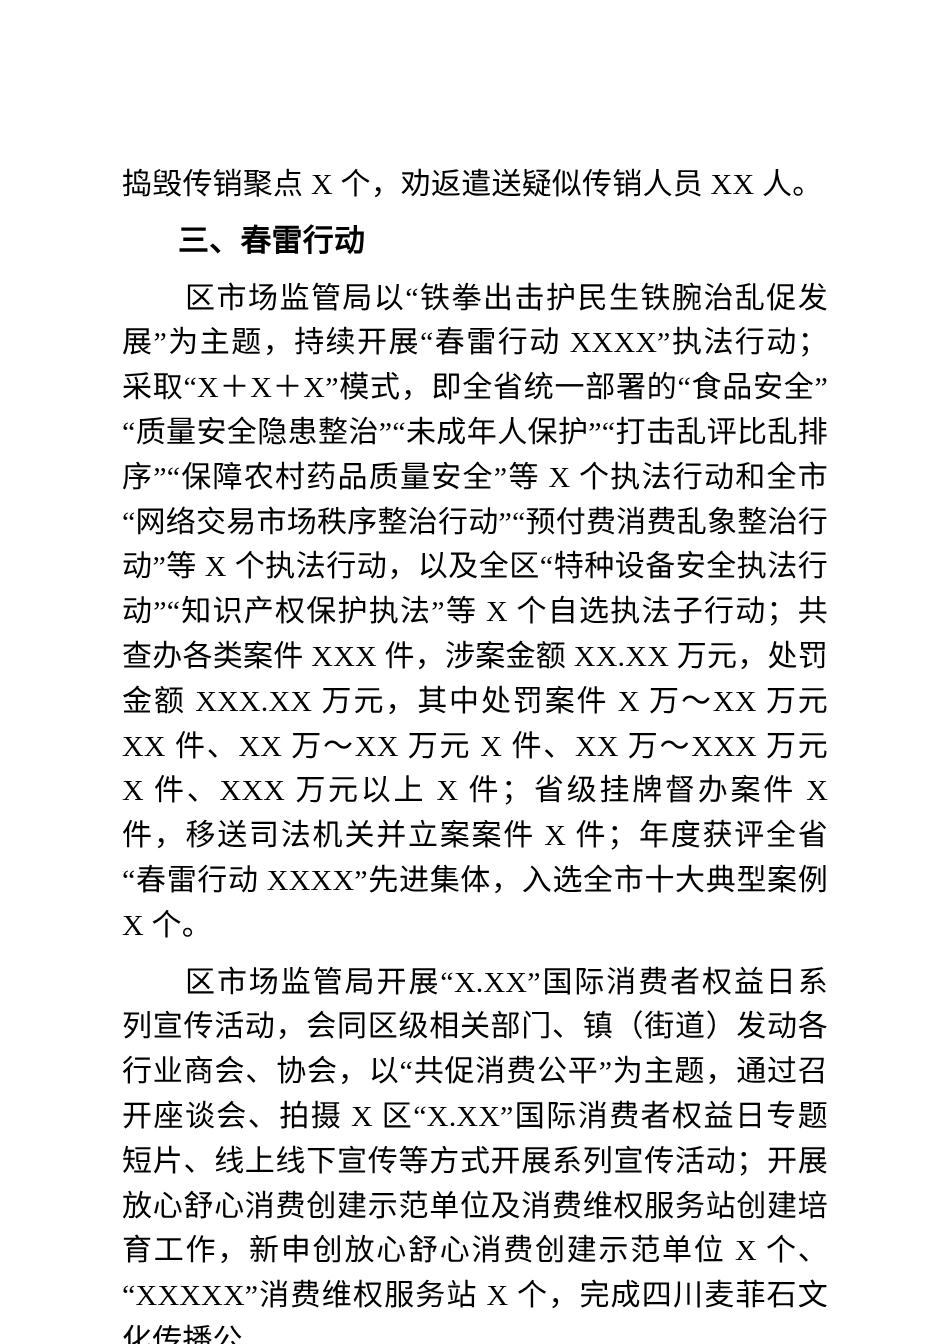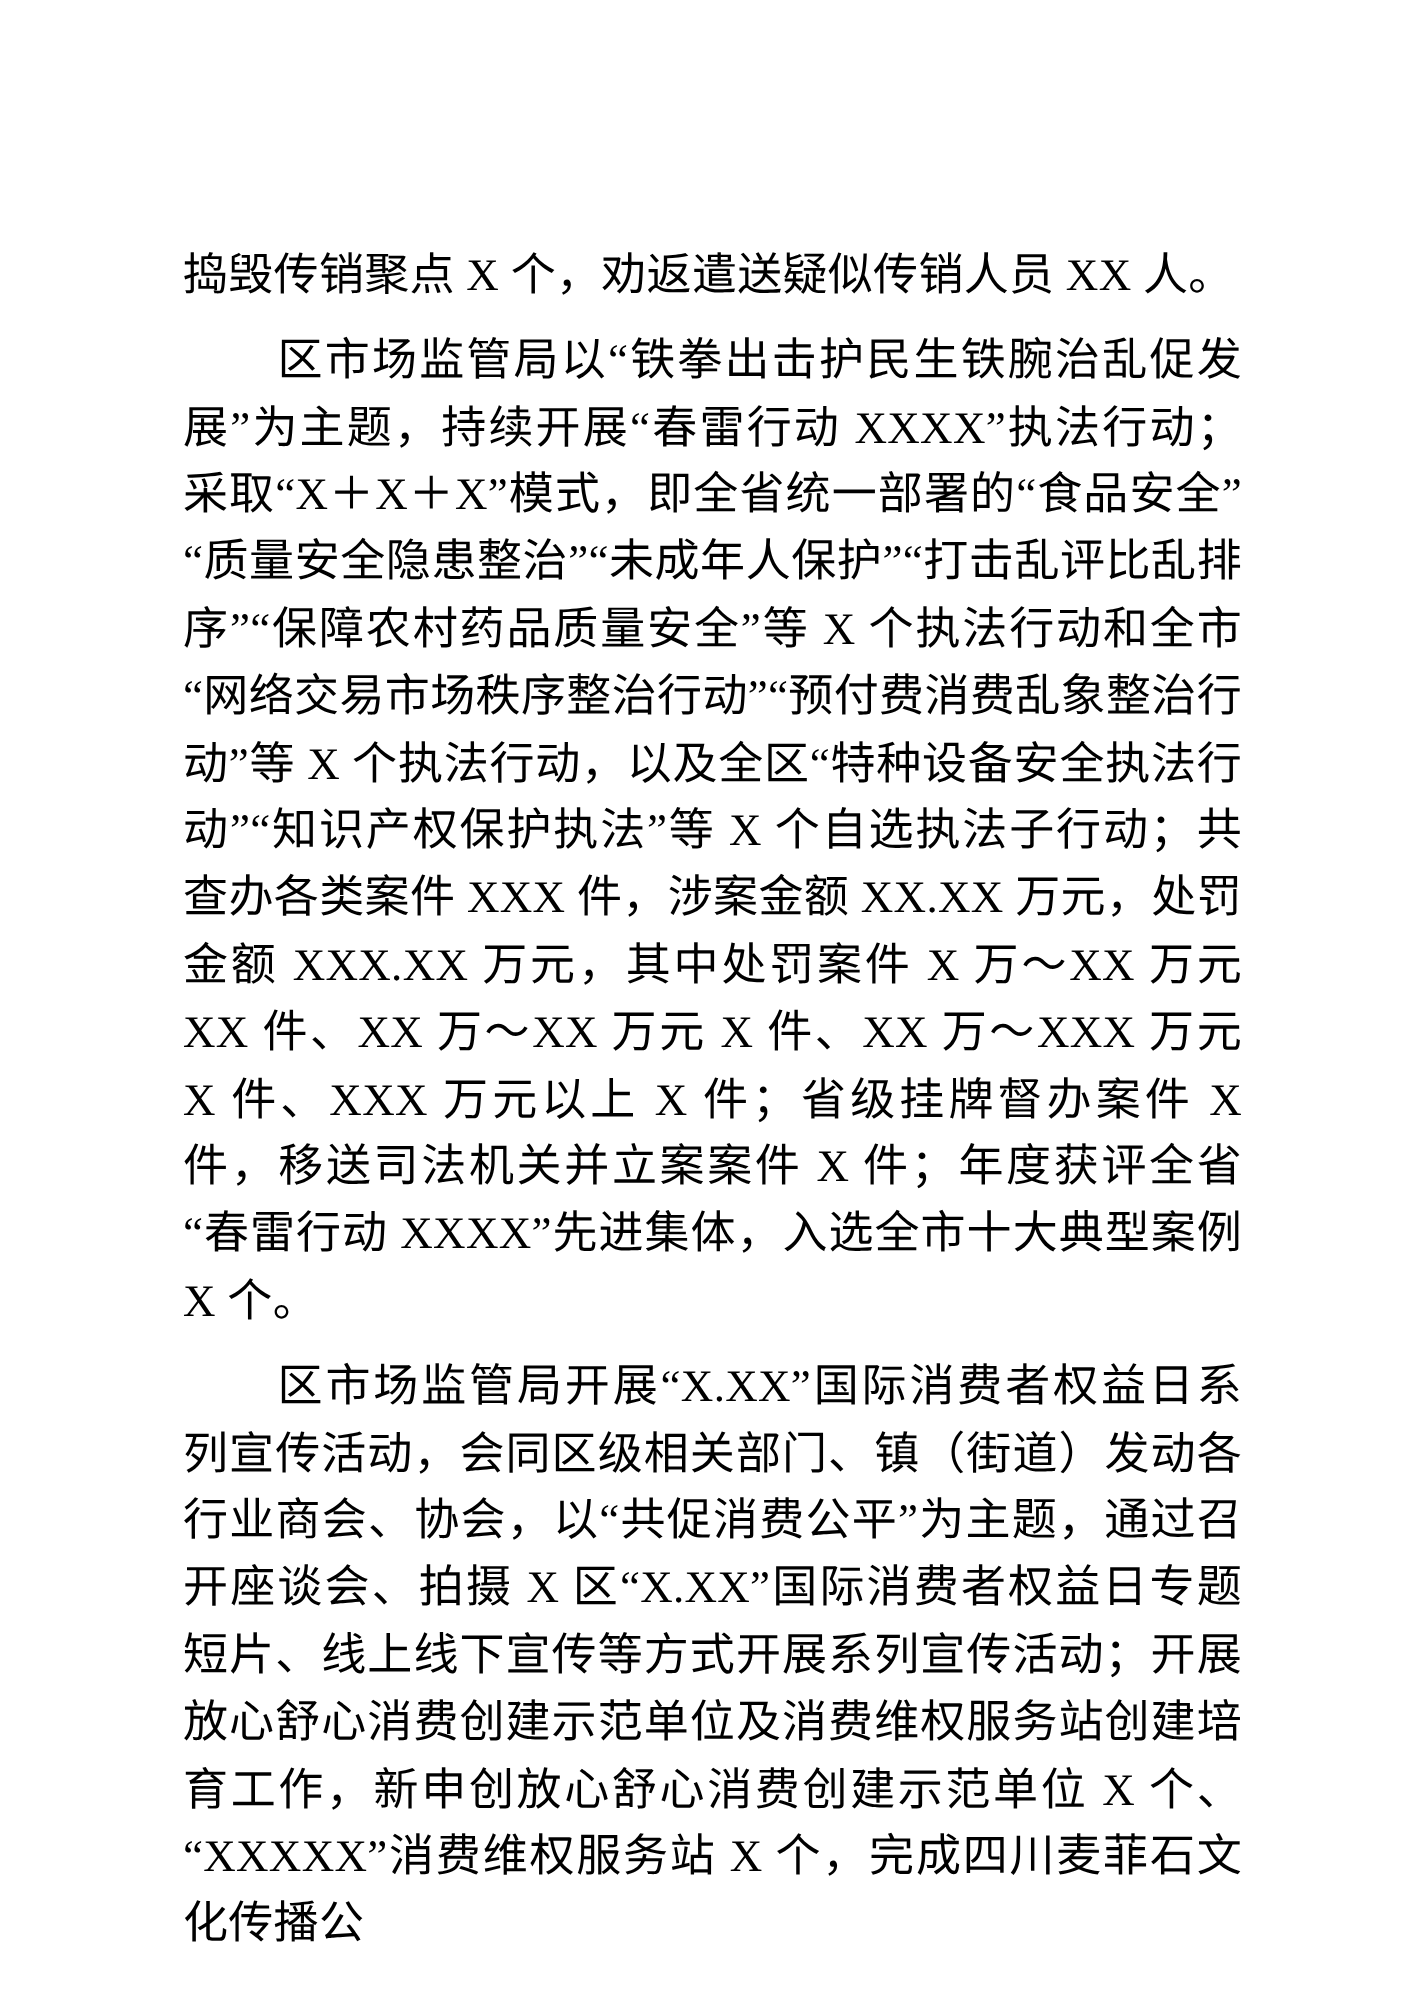--- a/index.html
+++ b/index.html
@@ -46,16 +46,17 @@
     text-align: left;
   }
 </style>
 </head>
 <body>
 
 <div class="page">
   <div class="text-content">
 
   <p class="block body">捣毁传销聚点 X 个，劝返遣送疑似传销人员 XX 人。</p>
+      <p class="block heading">三、春雷行动</p>
       <p class="block body indent">区市场监管局以“铁拳出击护民生铁腕治乱促发展”为主题，持续开展“春雷行动 XXXX”执法行动；采取“X＋X＋X”模式，即全省统一部署的“食品安全”“质量安全隐患整治”“未成年人保护”“打击乱评比乱排序”“保障农村药品质量安全”等 X 个执法行动和全市“网络交易市场秩序整治行动”“预付费消费乱象整治行动”等 X 个执法行动，以及全区“特种设备安全执法行动”“知识产权保护执法”等 X 个自选执法子行动；共查办各类案件 XXX 件，涉案金额 XX.XX 万元，处罚金额 XXX.XX 万元，其中处罚案件 X 万〜XX 万元 XX 件、XX 万〜XX 万元 X 件、XX 万〜XXX 万元 X 件、XXX 万元以上 X 件；省级挂牌督办案件 X 件，移送司法机关并立案案件 X 件；年度获评全省“春雷行动 XXXX”先进集体，入选全市十大典型案例 X 个。</p>
       <p class="block body indent">区市场监管局开展“X.XX”国际消费者权益日系列宣传活动，会同区级相关部门、镇（街道）发动各行业商会、协会，以“共促消费公平”为主题，通过召开座谈会、拍摄 X 区“X.XX”国际消费者权益日专题短片、线上线下宣传等方式开展系列宣传活动；开展放心舒心消费创建示范单位及消费维权服务站创建培育工作，新申创放心舒心消费创建示范单位 X 个、“XXXXX”消费维权服务站 X 个，完成四川麦菲石文化传播公</p>
     </div>
 </div>
 
 </body></html>

